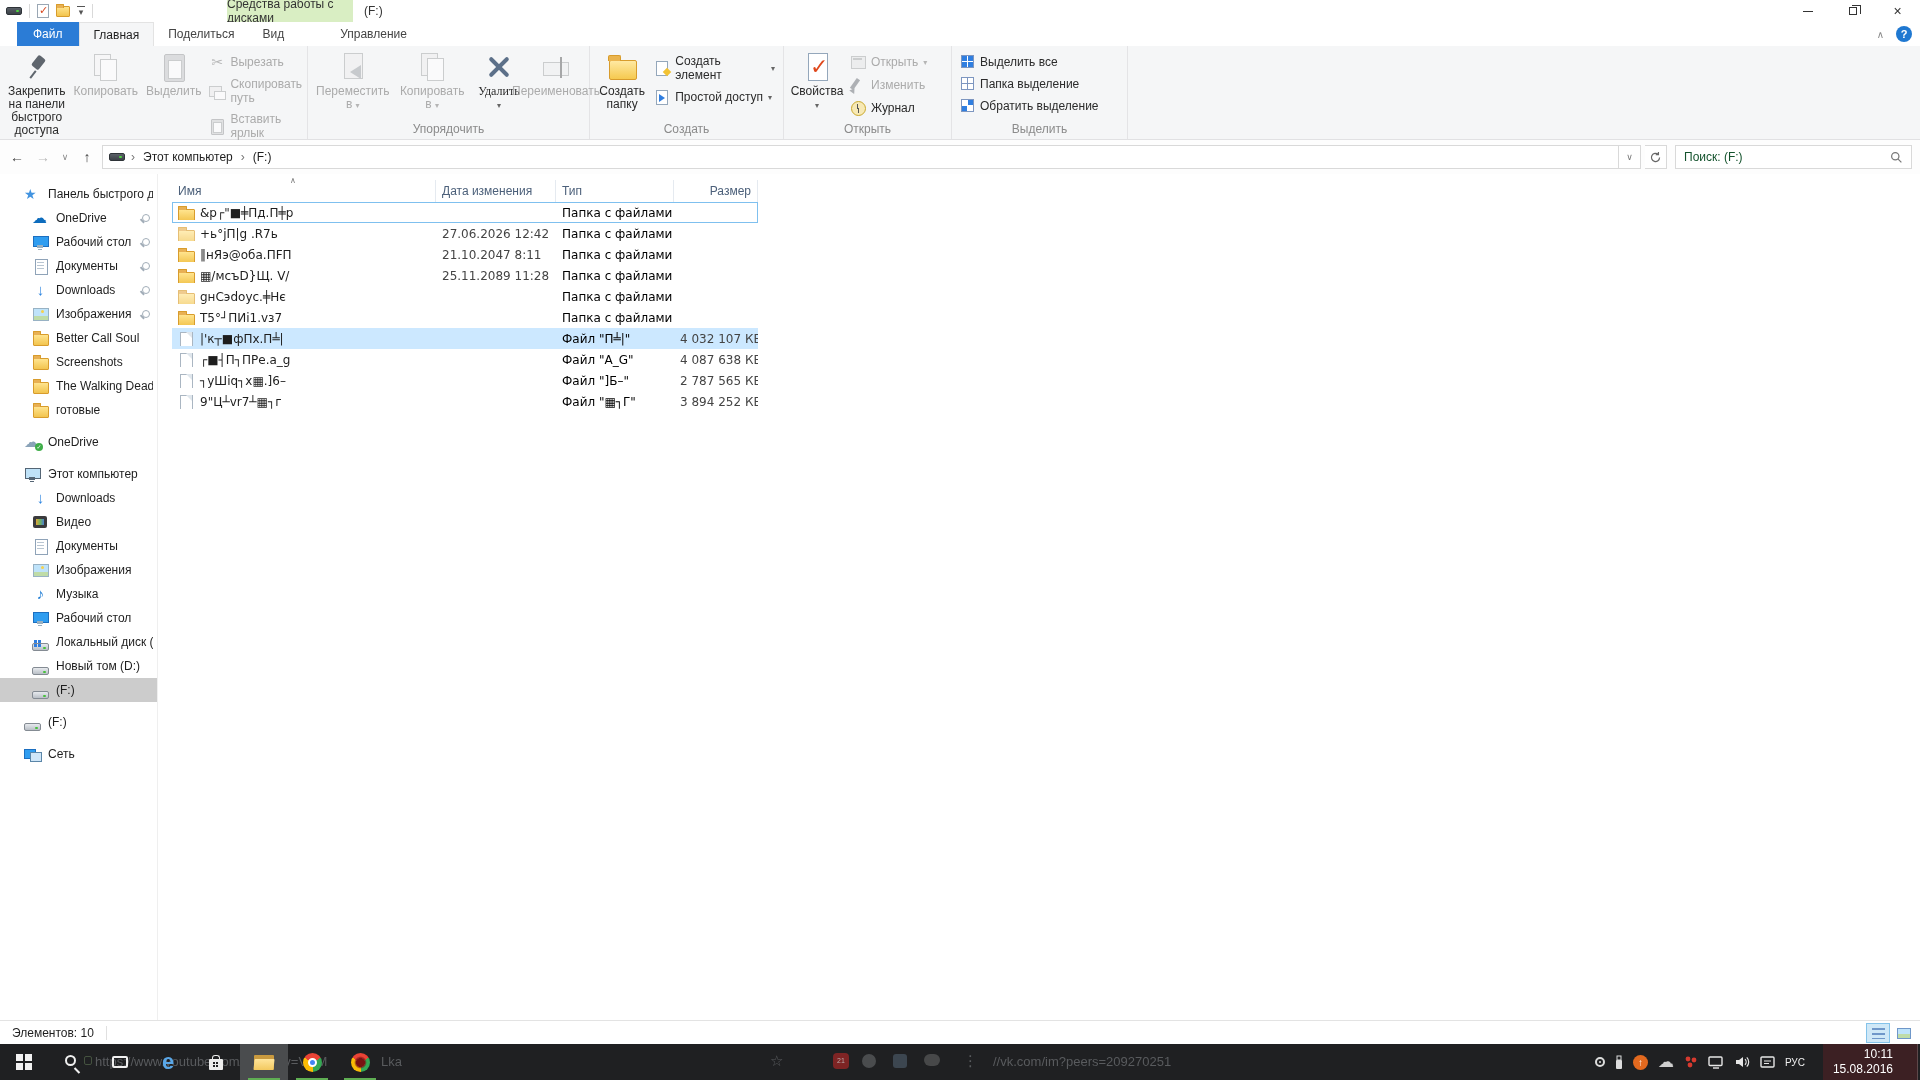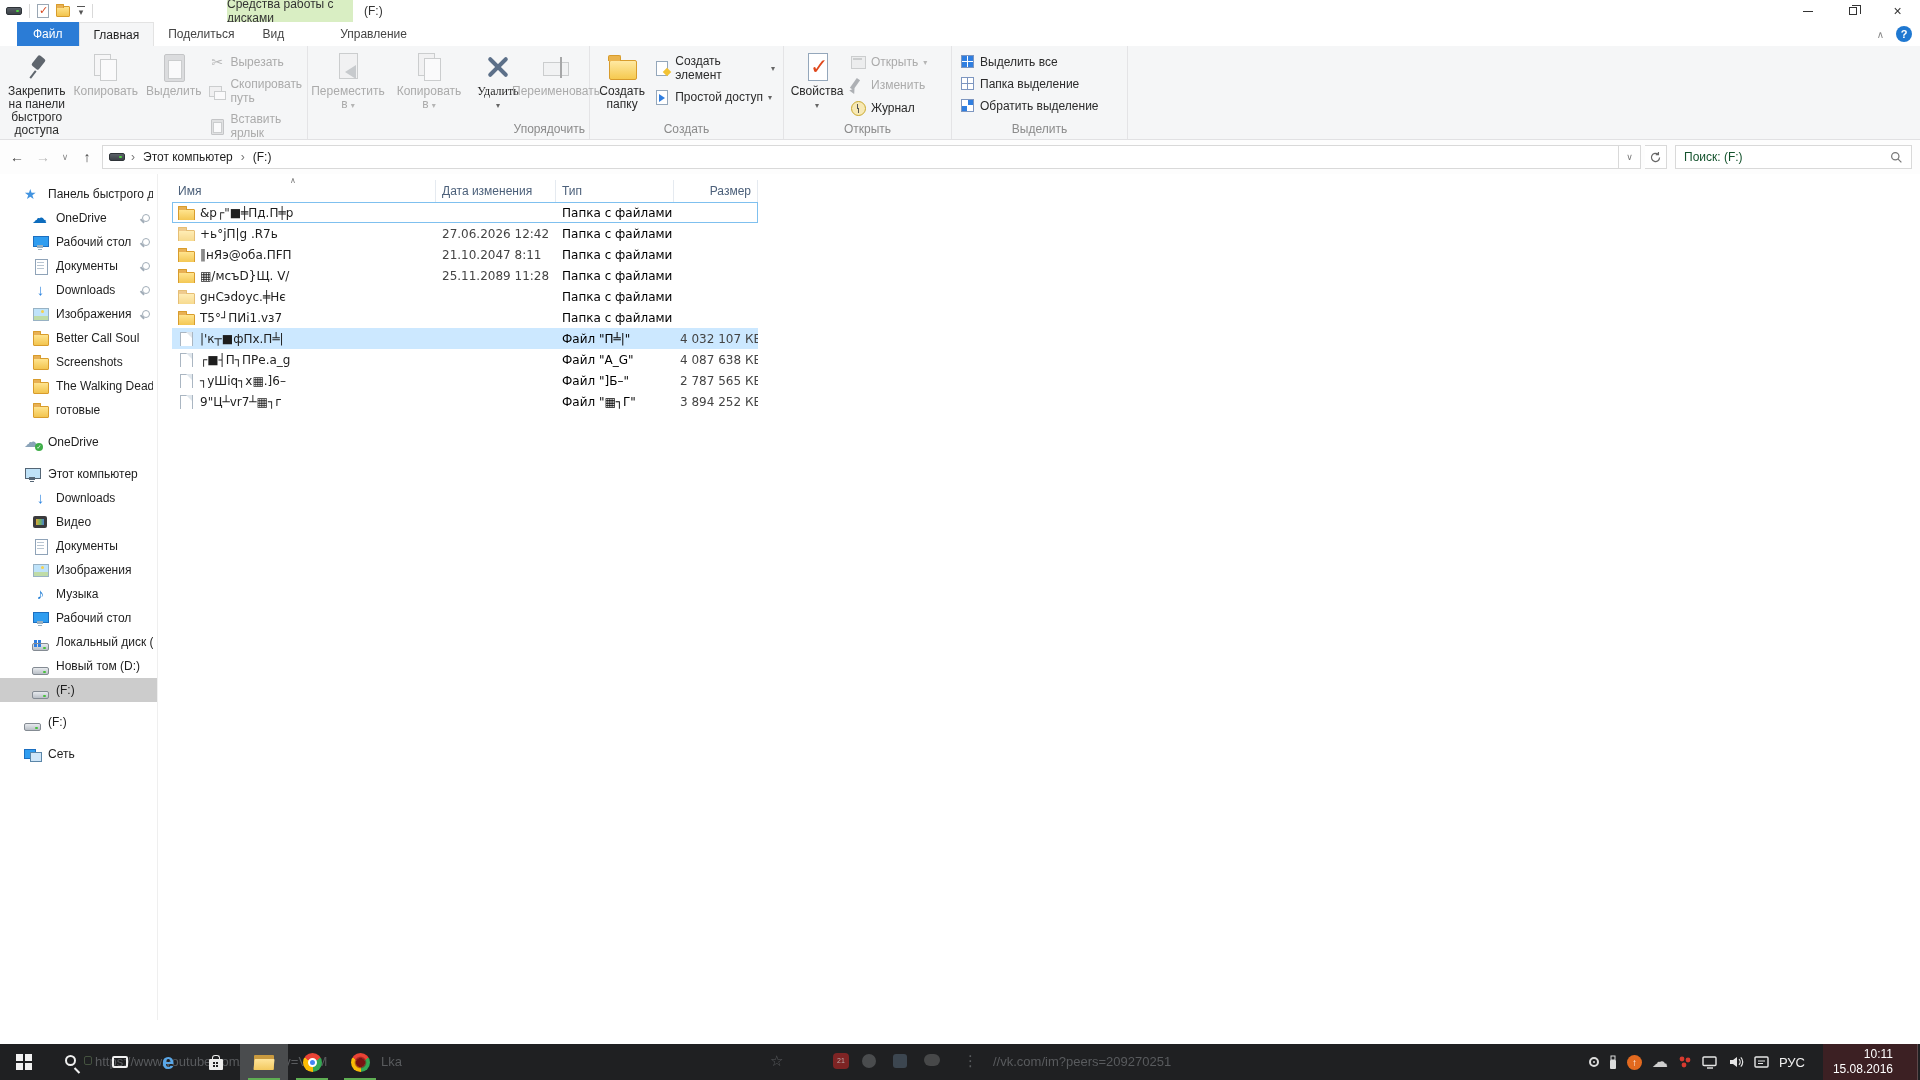--- a/index.html
+++ b/index.html
@@ -207,21 +207,21 @@
   .tb-chrome{width:19px;height:19px;border-radius:50%;background:conic-gradient(from -60deg,#ea4335 0 120deg,#34a853 120deg 240deg,#fbbc05 240deg 360deg);position:relative;}
   .tb-chrome::after{content:"";position:absolute;inset:5px;border-radius:50%;background:#4285f4;border:2px solid #fff;}
   .tb-chrome.flame::before{content:"";position:absolute;inset:3px;border-radius:50%;background:radial-gradient(#7a1212 45%,rgba(122,18,18,0) 70%);z-index:2;}
 
   .tray{position:absolute;right:0;top:0;height:36px;display:flex;align-items:center;gap:10px;z-index:3;padding-right:2px;}
   .trayic{display:flex;align-items:center;justify-content:center;}
   .t-rec{width:10px;height:10px;border:2px solid #dcdcdc;border-radius:50%;position:relative;}
   .t-rec::after{content:"";position:absolute;left:2px;top:2px;width:2px;height:2px;border-radius:50%;background:#dcdcdc;}
   .t-up{width:15px;height:15px;border-radius:50%;background:#e2691f;color:#fff;font-size:10px;font-weight:bold;display:flex;align-items:center;justify-content:center;line-height:15px;}
   .t-cloud{color:#cfcfcf;font-size:16px;line-height:16px;}
-  .t-lang{color:#f0f0f0;font-size:13px;}
+  .t-lang{color:#f0f0f0;font-size:10px;}
   .clockwrap{height:36px;display:flex;flex-direction:column;justify-content:center;align-items:flex-end;padding:0 24px 0 10px;background:rgba(96,34,38,.45);border-right:1px solid rgba(255,255,255,.18);margin-left:8px;}
   .clockwrap div{color:#fff;font-size:12px;line-height:15px;}
 </style>
 </head>
 <body>
 
 <div id="window">
 
   <div id="titlebar">
     <div class="qat">
@@ -283,21 +283,21 @@
           </div>
           <div class="sbtn dis">
             <span class="rics rics-shortcut"></span>
             <span>Вставить ярлык</span>
           </div>
         </div>
       </div>
       <div class="rgroup-label">Буфер обмена</div>
     </div>
 
-    <div class="rgroup" style="width:282px;align-items:flex-end;">
+    <div class="rgroup" style="width:282px;">
       <div class="rgroup-content" style="justify-content:center;">
         <div class="rbtn dis" style="width:82px;">
           <span class="ric ric-move"></span>
           <span class="rlabel"><span>Переместить в</span> <span class="dd">▾</span></span>
         </div>
         <div class="rbtn dis" style="width:80px;">
           <span class="ric ric-copyto"></span>
           <span class="rlabel"><span>Копировать в</span> <span class="dd">▾</span></span>
         </div>
         <div class="rbtn" style="width:58px;font-family:Liberation Serif, serif;">
@@ -609,20 +609,32 @@
               <span>9"Ц┴vr7┴▦┐г</span>
             </div>
           <div class="cell c-date"></div>
           <div class="cell c-type">Файл "▦┐Г"</div>
           <div class="cell c-size">3 894 252 КБ</div>
         </div>
       </div>
     </div>
   </div>
 
+  <div id="statusbar">
+    <span class="count">Элементов: 10</span>
+    <span class="sdiv"></span>
+    <div class="viewtoggles">
+      <div class="vbtn active">
+          <span class="ic-details"></span>
+        </div>
+      <div class="vbtn">
+          <span class="ic-thumb"></span>
+        </div>
+    </div>
+  </div>
 </div>
 
 <div id="taskbar">
 
   <span class="bleed" style="left:95px;">https://www.youtube.com/watch?v=VwM</span>
   <span class="bleed" style="left:381px;">Lka</span>
   <span class="bleed" style="left:770px;font-size:15px;top:8px;">☆</span>
   <span class="bleed-shape" style="left:833px;top:9px;width:16px;height:16px;background:#7e2424;border-radius:4px;color:#b9aaaa;font-size:7px;text-align:center;line-height:15px;">21</span>
   <span class="bleed-shape" style="left:862px;top:10px;width:14px;height:14px;background:#4a4c4e;border-radius:50%;"></span>
   <span class="bleed-shape" style="left:893px;top:10px;width:14px;height:14px;background:#3c4650;border-radius:3px;"></span>

